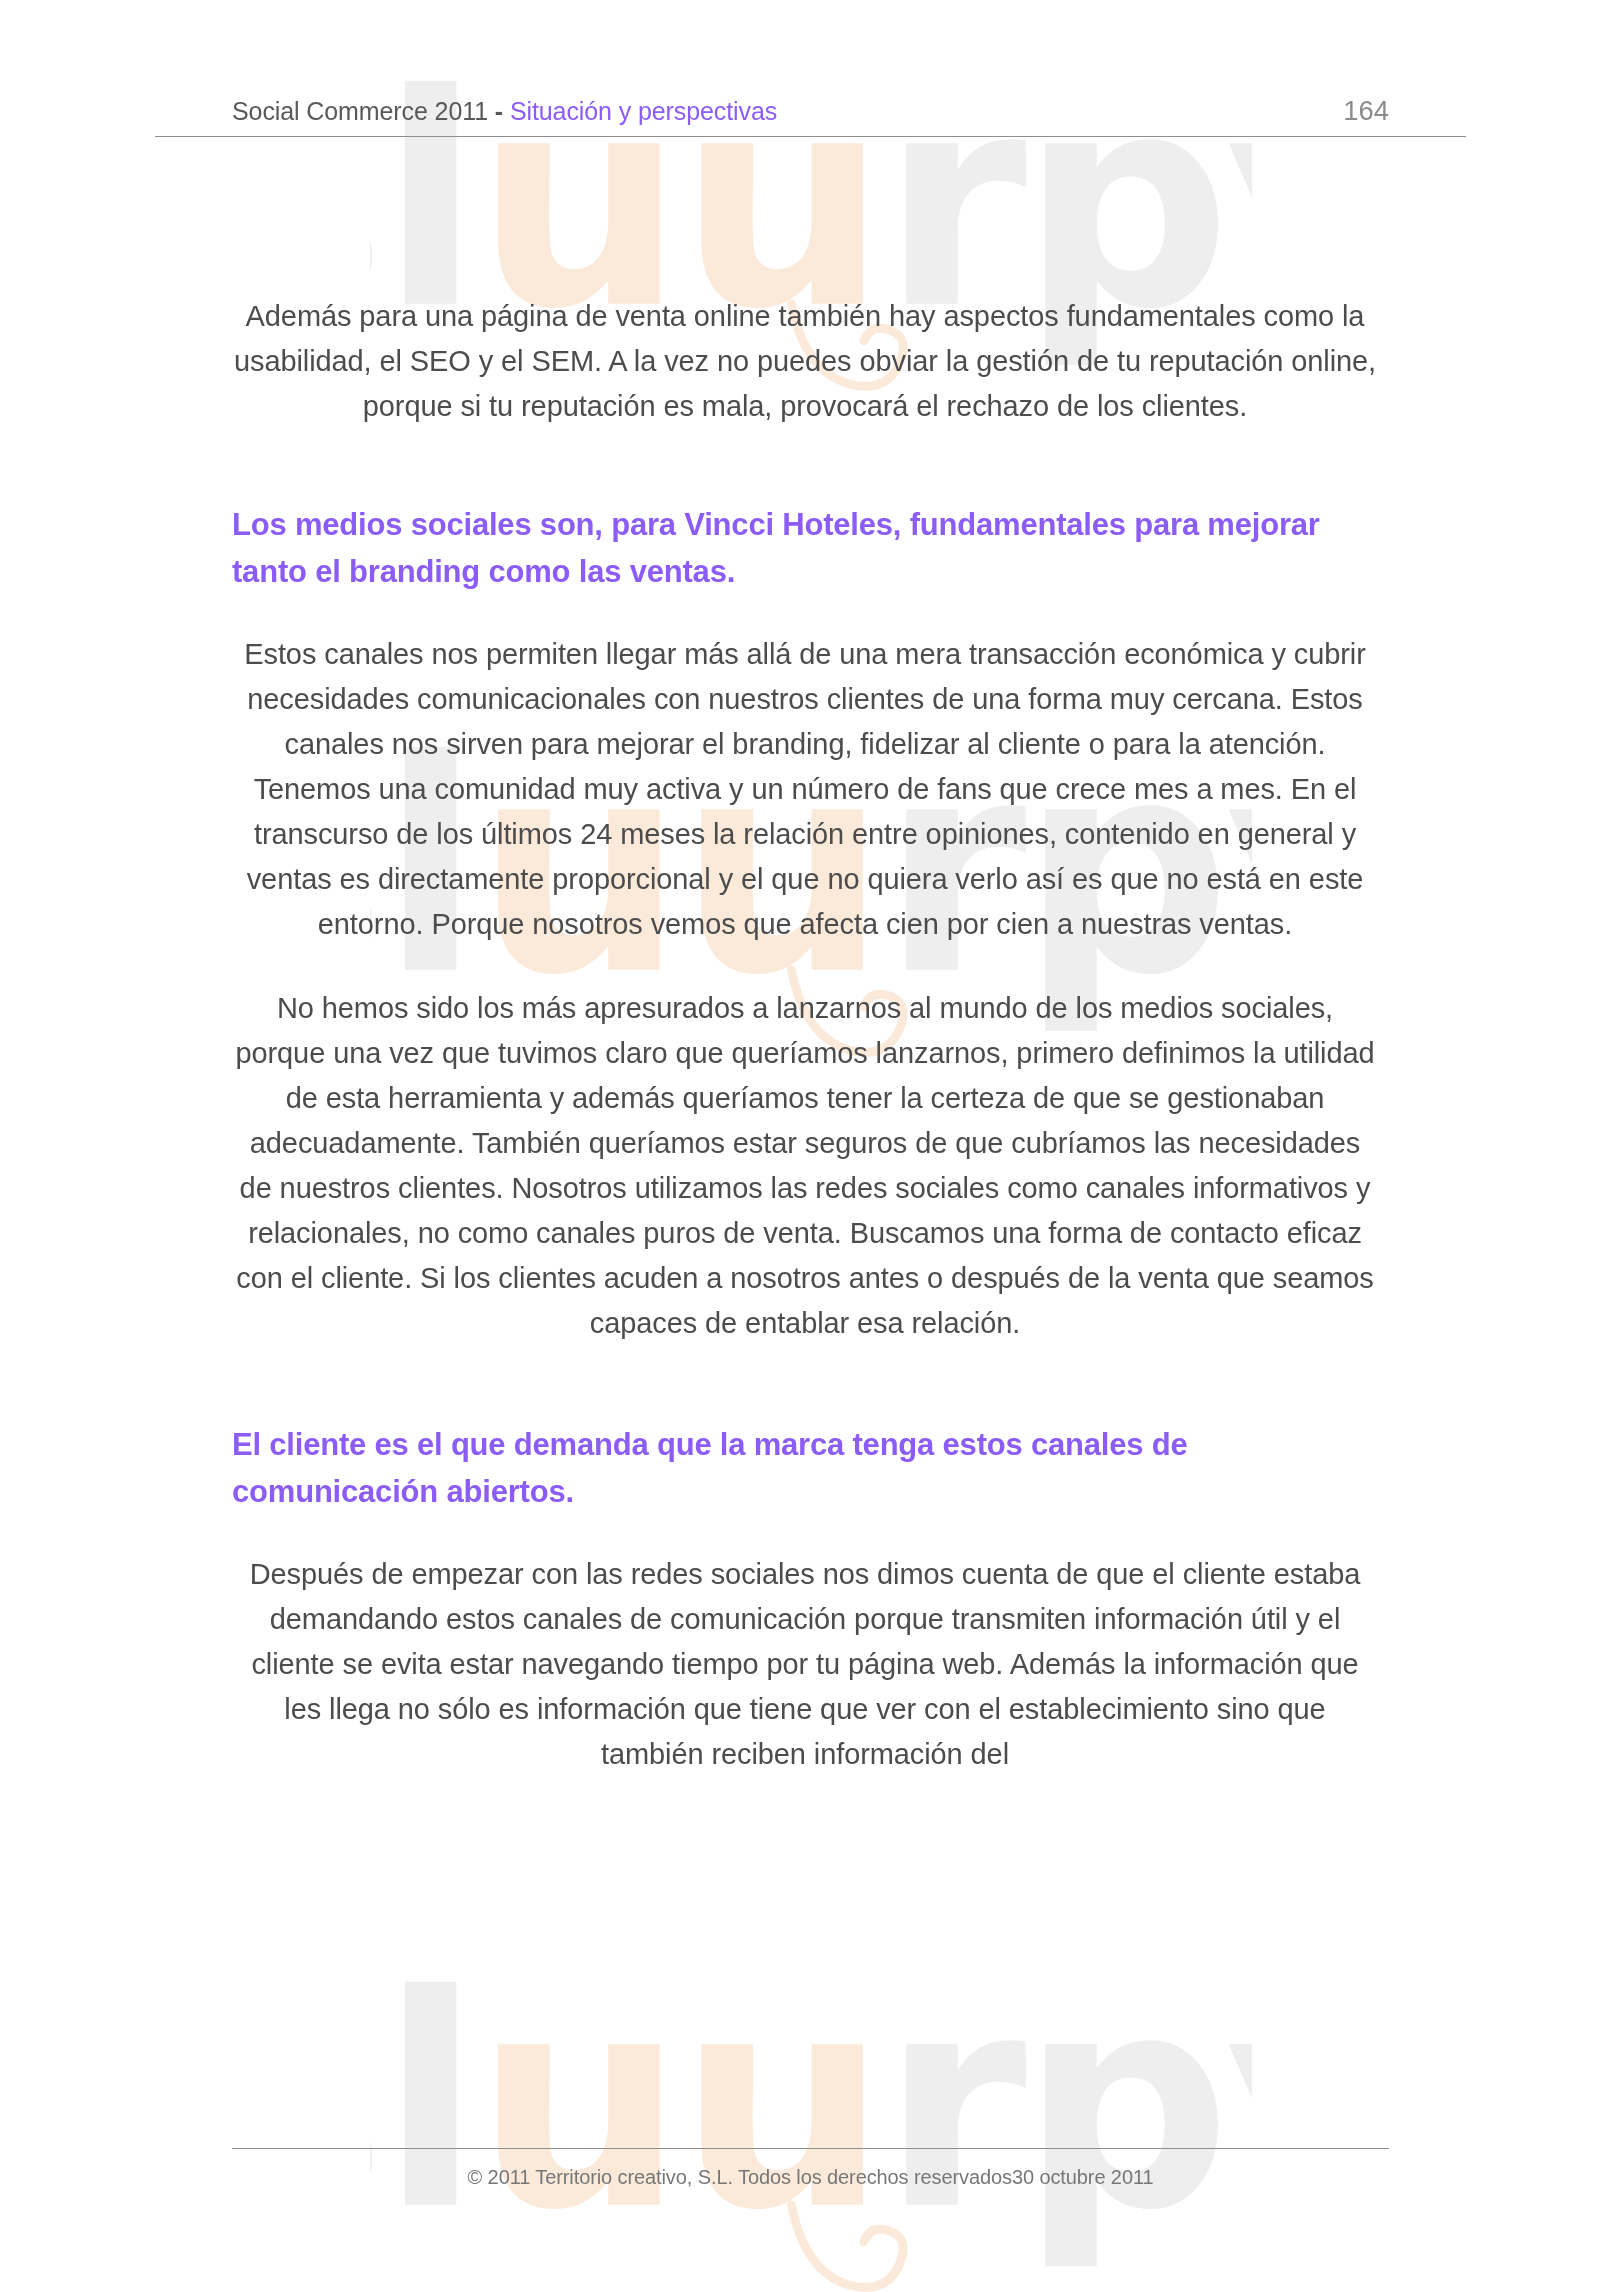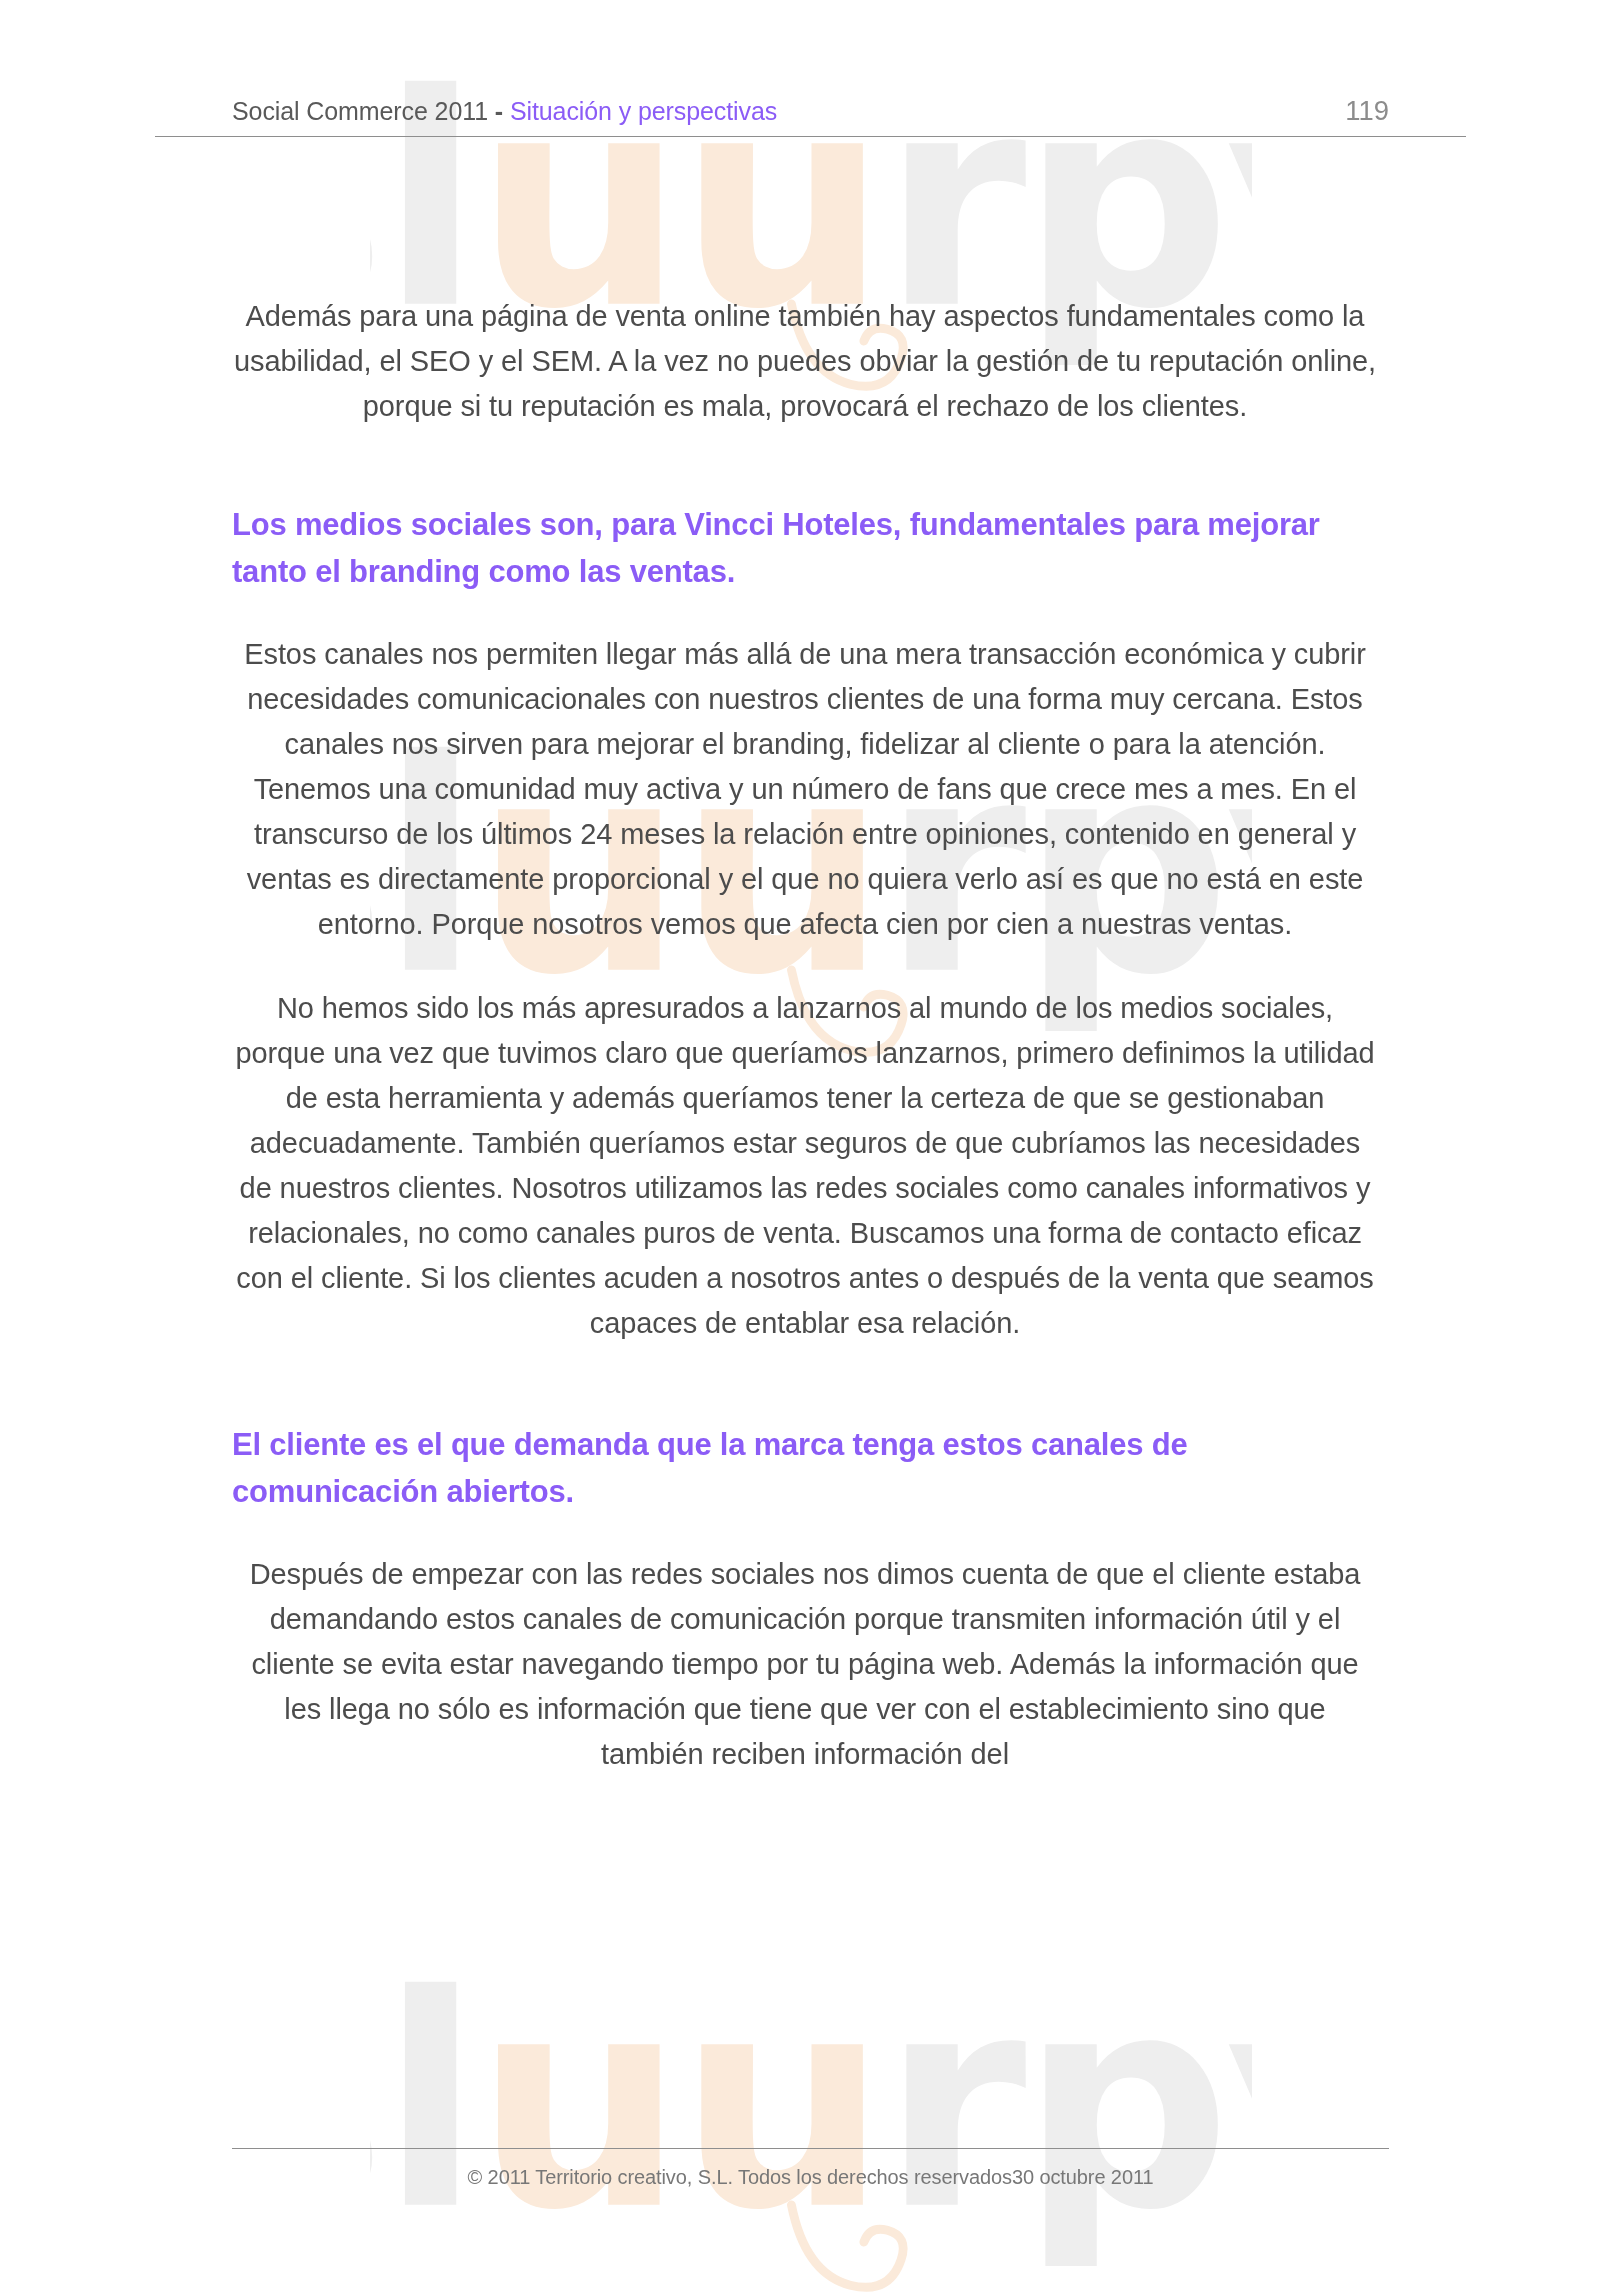--- a/index.html
+++ b/index.html
@@ -166,21 +166,21 @@
         </text>
         <path d="M430 250 q14 70 60 82 q40 10 52 -26 q8 -24 -14 -30 q-18 -5 -24 12" fill="none" stroke="#fbeada" stroke-width="9" stroke-linecap="round"></path>
       </svg>
     </div>
   </div>
 
   <div class="content">
 
     <div class="page-header">
       <div class="header-title"><span class="strong">Social Commerce 2011</span><span class="dash"> - </span><span class="sub">Situación y perspectivas</span></div>
-      <div class="page-number">119</div>
+      <div class="page-number">164</div>
     </div>
     <div class="header-rule"></div>
 
     <div class="body-col">
 
       <p class="para">Además para una página de venta online también hay aspectos fundamentales como la usabilidad, el SEO y el SEM. A la vez no puedes obviar la gestión de tu reputación online, porque si tu reputación es mala, provocará el rechazo de los clientes.</p>
 
       <div class="spacer-a"></div>
 
       <h2 class="lead">Los medios sociales son, para Vincci Hoteles, fundamentales para mejorar tanto el branding como las ventas.</h2>

